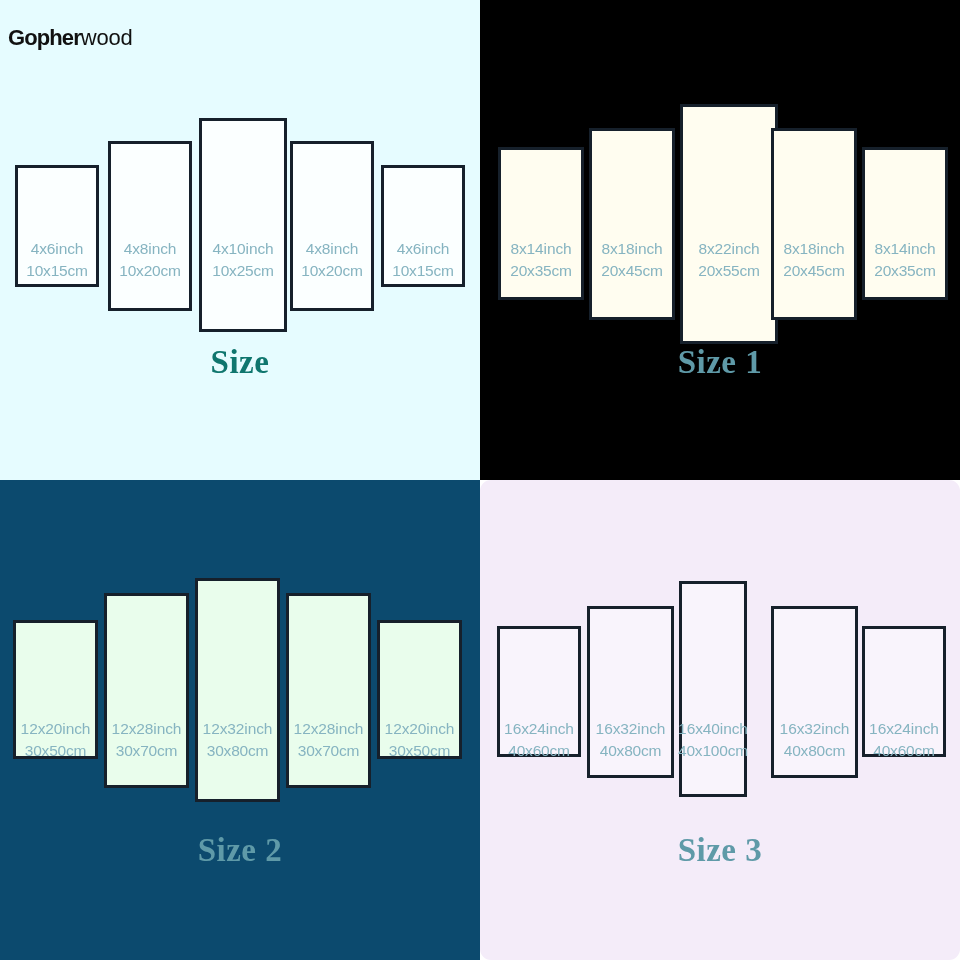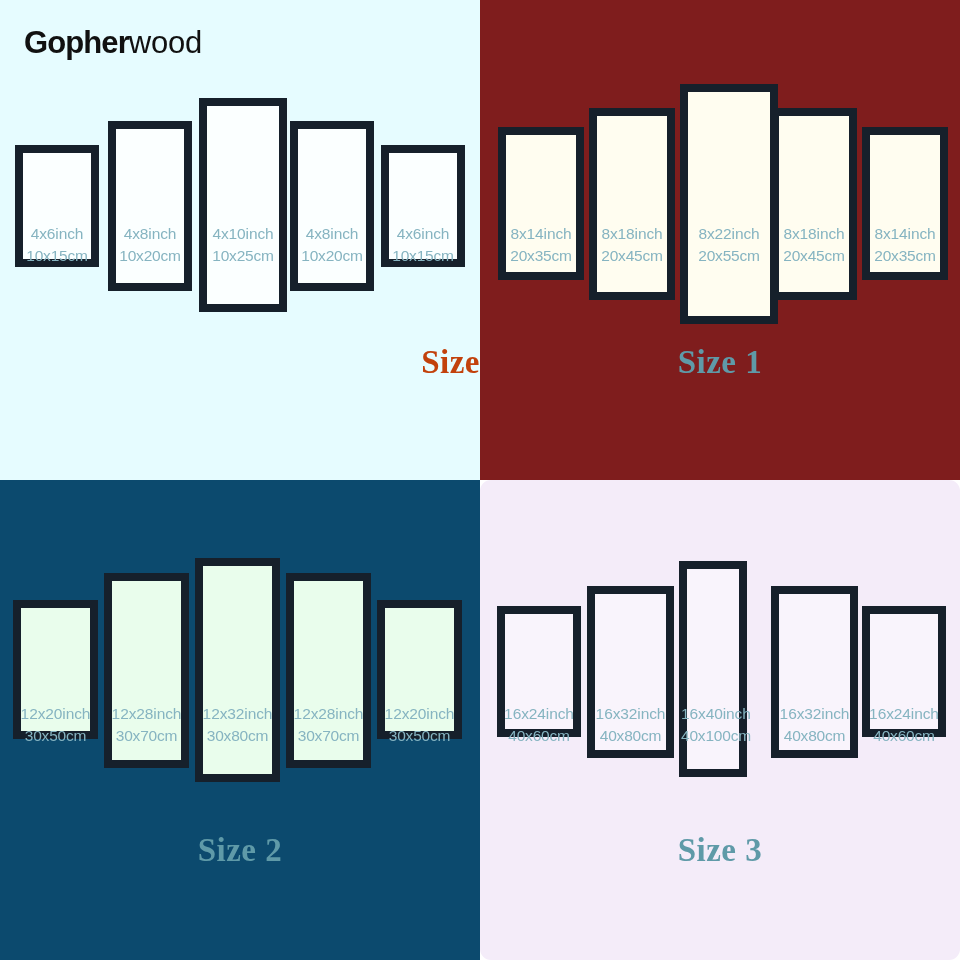--- a/index.html
+++ b/index.html
@@ -26,23 +26,23 @@
   .quadrant {
     position: relative;
     width: 480px;
     height: 480px;
     overflow: hidden;
   }
 
   
   .brand {
     position: absolute;
-    left: 24px;
+    left: 8px;
     top: 27px;
-    font-size: 31px;
+    font-size: 22px;
     line-height: 1;
     letter-spacing: -0.6px;
     white-space: nowrap;
     color: #111111;
     z-index: 5;
   }
   .brand .b-bold {
     font-weight: 700;
     letter-spacing: -0.9px;
   }
@@ -56,25 +56,26 @@
     position: absolute;
     left: 0;
     right: 0;
     top: 0;
     height: 480px;
   }
 
   .panel {
     position: absolute;
     box-sizing: border-box;
-    border: 8px solid #14532d;
+    border: 3px solid #14532d;
     background: #fbffff;
     display: flex;
     align-items: center;
     justify-content: center;
+    margin-top: 20px;
   }
 
   .panel-text {
     position: absolute;
     left: -6px;
     right: -6px;
     top: 50%;
     transform: translateY(-50%);
     text-align: center;
     color: #86b4c1;
@@ -136,24 +137,24 @@
             <div class="l2">10x20cm</div>
           </div>
         </div>
         <div class="panel" style="left: 381px; top: 145px; width: 84px; height: 122px; background: rgb(251, 255, 255); border-color: rgb(22, 32, 43);">
           <div class="panel-text" style="color: rgb(134, 180, 193); top: 92px; transform: translateY(-50%);">
             <div class="l1">4x6inch</div>
             <div class="l2">10x15cm</div>
           </div>
         </div>
       </div>
-    <div class="size-label" style="top: 346px; color: #c2410c; text-align: right;">Size</div>
-  </div>
-
-  <div class="quadrant" style="background: #7f1d1d;">
+    <div class="size-label" style="top: 346px; color: #0f766e;">Size</div>
+  </div>
+
+  <div class="quadrant" style="background: #000000;">
     <div class="panel-group">
         <div class="panel" style="left: 18px; top: 127px; width: 86px; height: 153px; background: rgb(255, 253, 240); border-color: rgb(22, 32, 43);">
           <div class="panel-text" style="color: rgb(134, 180, 193); top: 110px; transform: translateY(-50%);">
             <div class="l1">8x14inch</div>
             <div class="l2">20x35cm</div>
           </div>
         </div>
         <div class="panel" style="left: 109px; top: 108px; width: 86px; height: 192px; background: rgb(255, 253, 240); border-color: rgb(22, 32, 43);">
           <div class="panel-text" style="color: rgb(134, 180, 193); top: 129px; transform: translateY(-50%);">
             <div class="l1">8x18inch</div>

